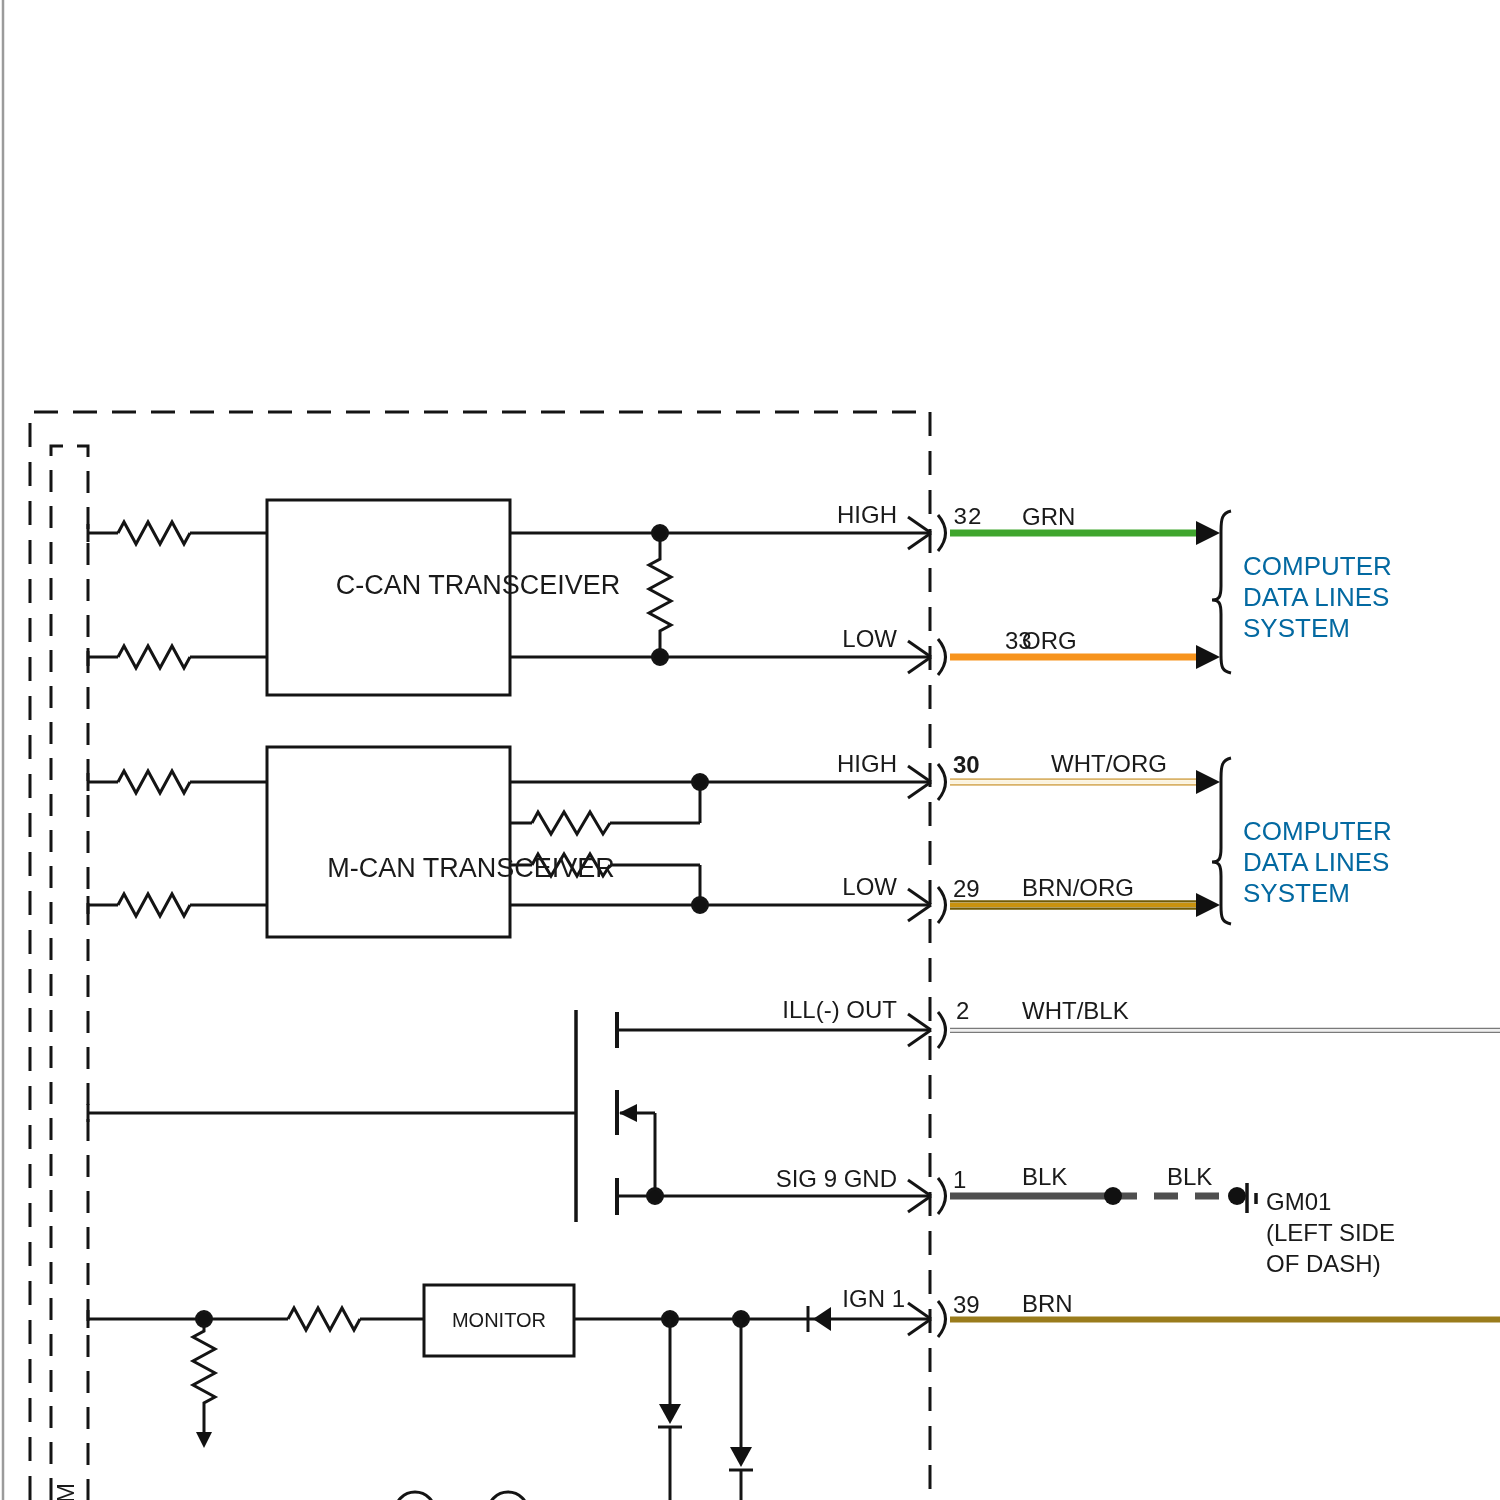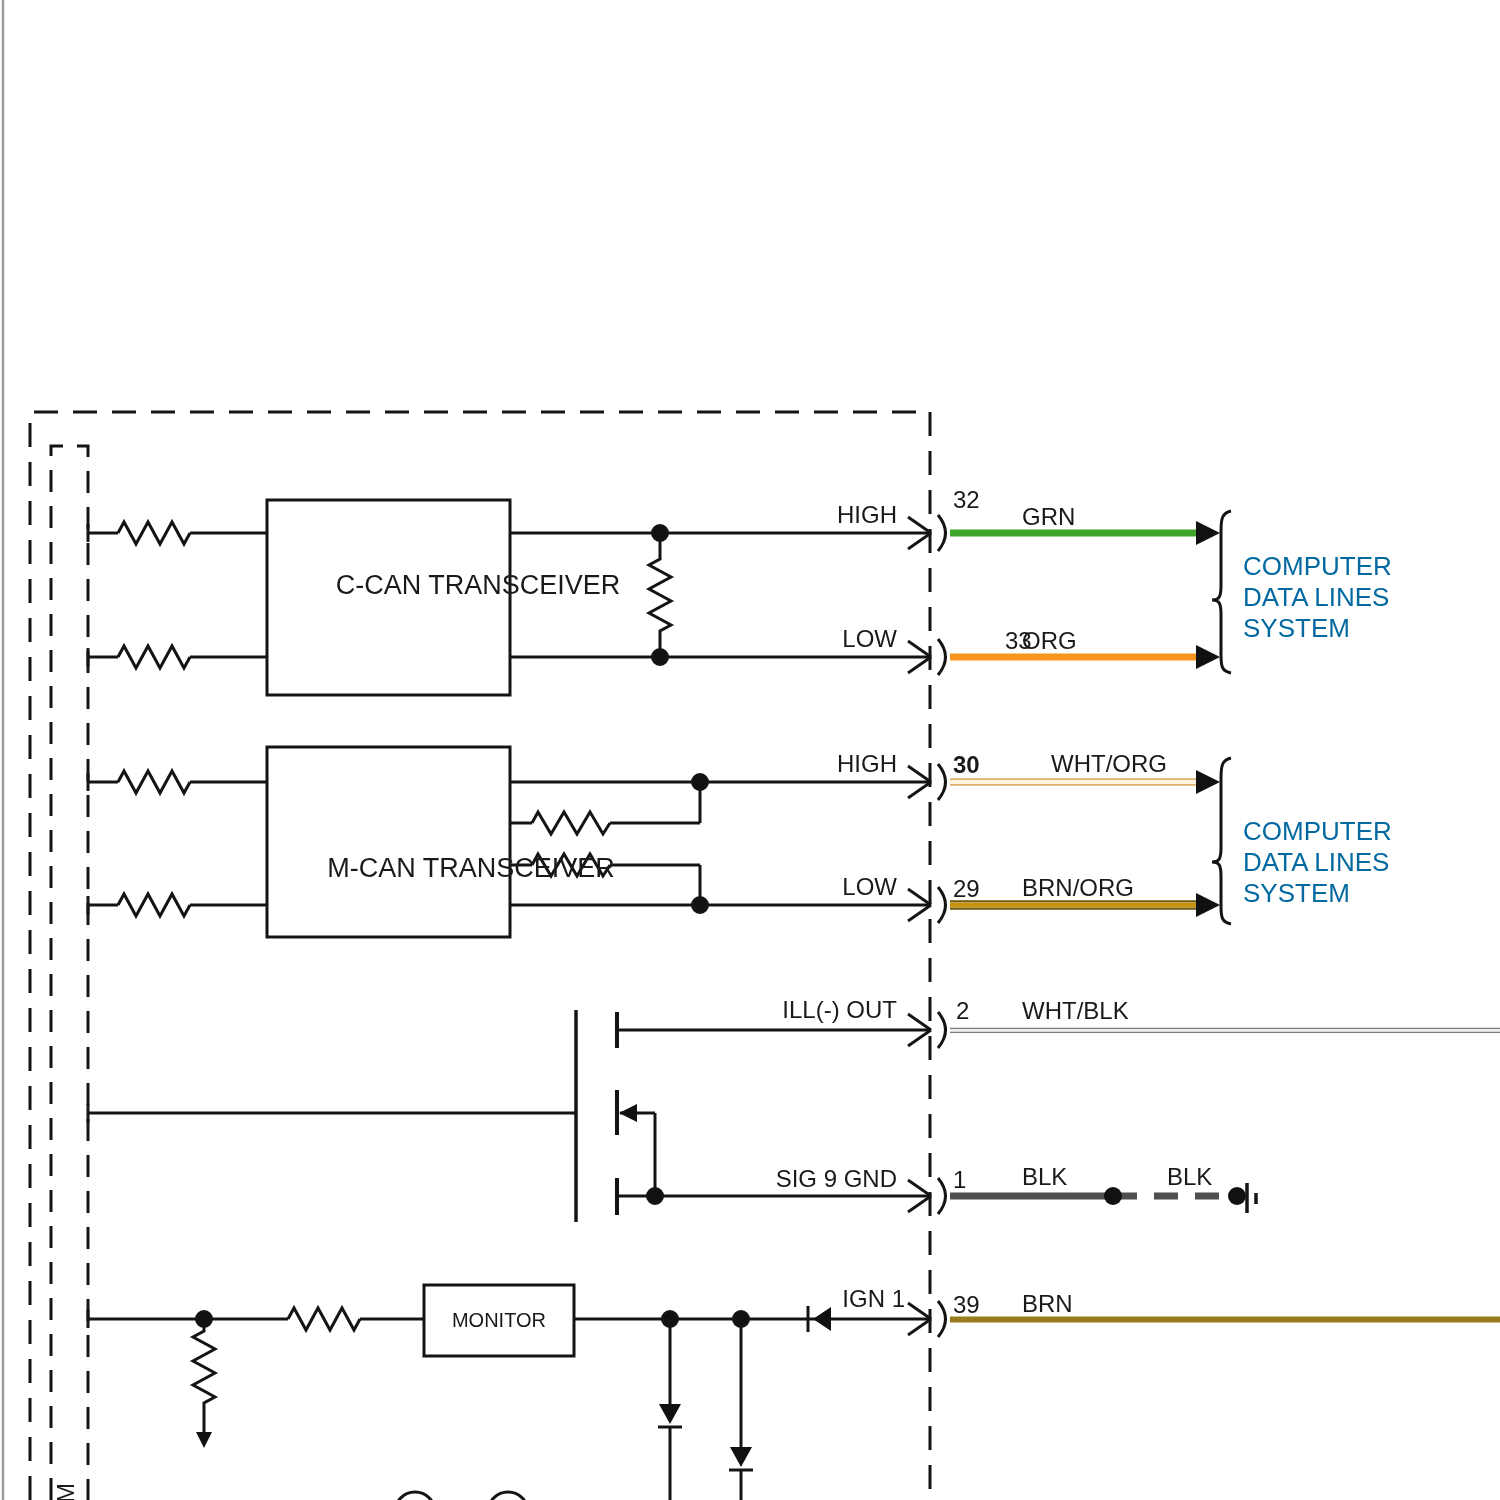--- a/index.html
+++ b/index.html
@@ -195,21 +195,21 @@
   <div class="lbl ctr mon-title" style="left:499px;top:1320px;">MONITOR</div>
 
   <div class="lbl" style="right:603px;top:515px;">HIGH</div>
   <div class="lbl" style="right:603px;top:639px;">LOW</div>
   <div class="lbl" style="right:603px;top:764px;">HIGH</div>
   <div class="lbl" style="right:603px;top:887px;">LOW</div>
   <div class="lbl" style="right:603px;top:1010px;">ILL(-) OUT</div>
   <div class="lbl" style="right:603px;top:1179px;">SIG 9 GND</div>
   <div class="lbl" style="right:595px;top:1299px;">IGN 1</div>
 
-  <div class="lbl" style="left:953px;top:500px;">32</div>
+  <div class="lbl" style="left:953px;top:517px;font-family:Liberation Mono, monospace;">32</div>
   <div class="lbl" style="left:1005px;top:641px;">33</div>
   <div class="lbl" style="left:953px;top:765px;font-weight:bold;">30</div>
   <div class="lbl" style="left:953px;top:889px;">29</div>
   <div class="lbl" style="left:956px;top:1011px;">2</div>
   <div class="lbl" style="left:953px;top:1180px;">1</div>
   <div class="lbl" style="left:953px;top:1305px;">39</div>
 
   <div class="lbl" style="left:1022px;top:517px;">GRN</div>
   <div class="lbl" style="left:1022px;top:641px;">ORG</div>
   <div class="lbl" style="left:1022px;top:764px;margin-left:29px;">WHT/ORG</div>
@@ -223,16 +223,21 @@
     <div>COMPUTER</div>
     <div>DATA LINES</div>
     <div>SYSTEM</div>
   </div>
   <div class="sysgrp" style="left:1243px;top:816px;">
     <div>COMPUTER</div>
     <div>DATA LINES</div>
     <div>SYSTEM</div>
   </div>
 
+  <div class="gnd-note" style="left:1266px;top:1186px;">
+    <div>GM01</div>
+    <div>(LEFT SIDE</div>
+    <div>OF DASH)</div>
+  </div>
 
   <div class="vlabel" style="left:66px;top:1493px;">M</div>
 
 </div>
 
 </body></html>

